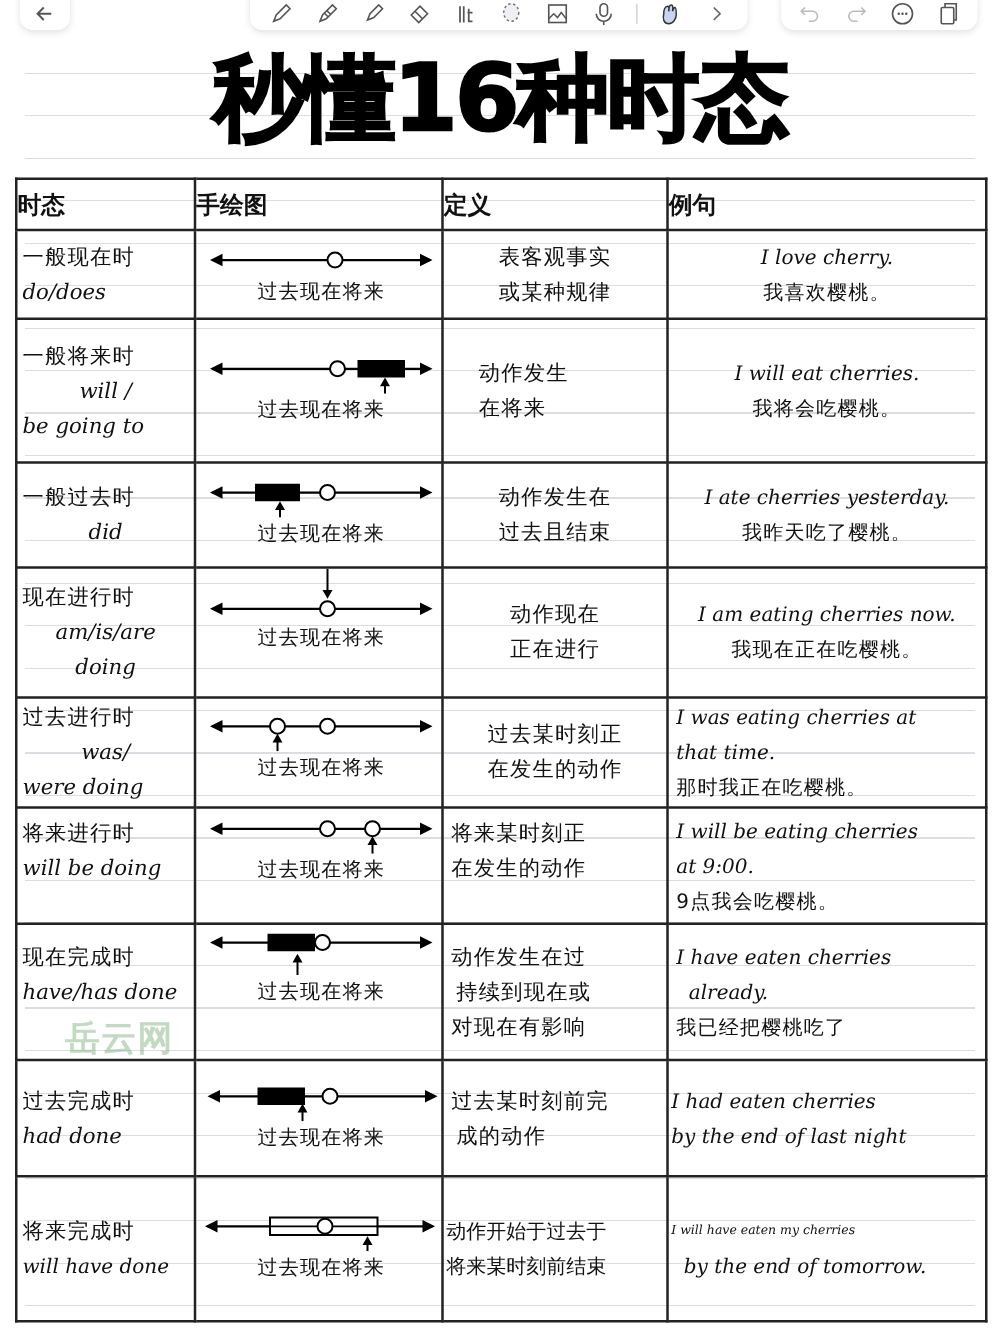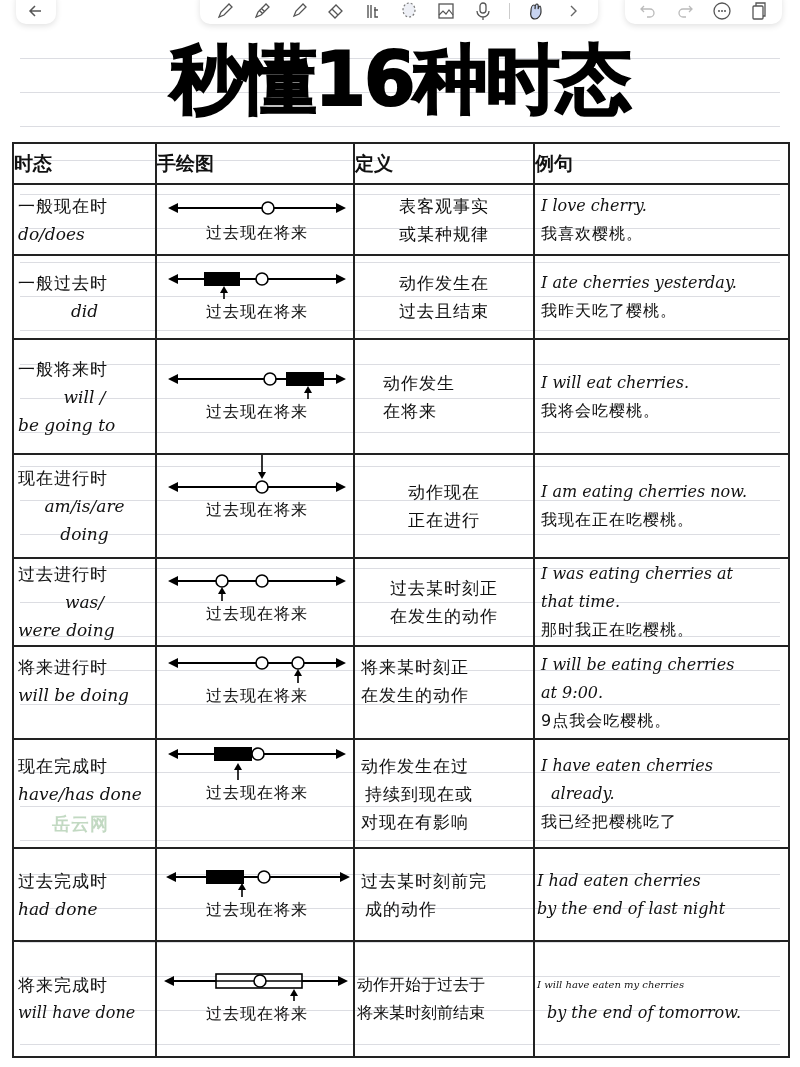--- a/index.html
+++ b/index.html
@@ -36,28 +36,28 @@
   .tense-cn { display: block; letter-spacing: 1px; }
   .tense-en { display: block; font-family: "DejaVu Serif", serif; font-style: italic; font-size: 17px; text-align: center; }
   .tense-en.left { text-align: left; }
 
   .def-cell { padding: 0 6px; font-size: 17px; line-height: 28px; letter-spacing: 1px; }
   .def-cell.center { text-align: center; }
 
   .ex-cell { padding: 0 6px; font-size: 16px; line-height: 28px; }
   .ex-en { display: block; font-family: "DejaVu Serif", serif; font-style: italic; font-size: 16px; }
   .ex-cn { display: block; font-size: 16px; letter-spacing: 1px; }
-  .center { text-align: left; }
+  .center { text-align: center; }
 
   .diagram-cell { padding: 0; position: relative; }
   .diagram { position: relative; width: 194px; margin: 0 auto; }
   .diagram svg { display: block; }
   .tl-labels { display: flex; justify-content: center; padding: 0 8px 0 12px; font-size: 16px; letter-spacing: 1px; line-height: 26px; }
 
-  .watermark { position: absolute; left: 52px; top: 812px; font-size: 18px; font-weight: 900; color: rgba(120,170,120,0.45);
+  .watermark { position: absolute; left: 52px; top: 812px; font-size: 28px; font-weight: 900; color: rgba(120,170,120,0.45);
                z-index: 3; letter-spacing: 1px; pointer-events: none; }
 </style>
 </head>
 <body>
 
 <div class="paper-lines"></div>
 
 <div class="topbar">
   <div class="pill back">
     <span class="tb-icon">
@@ -190,20 +190,53 @@
       <td class="def-cell center">
         <div>表客观事实</div>
         <div>或某种规律</div>
       </td>
       <td class="ex-cell center">
         <span class="ex-en">I love cherry.</span>
         <span class="ex-cn">我喜欢樱桃。</span>
       </td>
     </tr>
 
+    <tr style="height:115px">
+      <td class="tense-cell">
+        <span class="tense-cn">一般将来时</span>
+        <span class="tense-en">will /</span>
+        <span class="tense-en left">be going to</span>
+      </td>
+      <td class="diagram-cell">
+        <div class="diagram">
+          <svg width="194" height="30" viewBox="0 0 194 30">
+            <line x1="12" y1="10" x2="186" y2="10" stroke="#000" stroke-width="1.8"></line>
+            <path d="M10 10l10-5v10z M188 10l-10-5v10z" fill="#000"></path>
+            <circle cx="112" cy="10" r="6" fill="#fff" stroke="#000" stroke-width="1.6"></circle>
+            <rect x="128" y="3" width="38" height="14" fill="#000"></rect>
+            <line x1="150" y1="30" x2="150" y2="19" stroke="#000" stroke-width="1.6"></line>
+            <path d="M150 17l-4 7h8z" fill="#000"></path>
+          </svg>
+          <div class="tl-labels">
+            <span>过去</span>
+            <span>现在</span>
+            <span>将来</span>
+          </div>
+        </div>
+      </td>
+      <td class="def-cell" style="padding-left:28px">
+        <div>动作发生</div>
+        <div>在将来</div>
+      </td>
+      <td class="ex-cell center">
+        <span class="ex-en">I will eat cherries.</span>
+        <span class="ex-cn">我将会吃樱桃。</span>
+      </td>
+    </tr>
+
     <tr style="height:84px">
       <td class="tense-cell">
         <span class="tense-cn">一般过去时</span>
         <span class="tense-en">did</span>
       </td>
       <td class="diagram-cell">
         <div class="diagram">
           <svg width="194" height="30" viewBox="0 0 194 30">
             <line x1="12" y1="10" x2="186" y2="10" stroke="#000" stroke-width="1.8"></line>
             <path d="M10 10l10-5v10z M188 10l-10-5v10z" fill="#000"></path>
@@ -219,53 +252,20 @@
           </div>
         </div>
       </td>
       <td class="def-cell center">
         <div>动作发生在</div>
         <div>过去且结束</div>
       </td>
       <td class="ex-cell center">
         <span class="ex-en">I ate cherries yesterday.</span>
         <span class="ex-cn">我昨天吃了樱桃。</span>
-      </td>
-    </tr>
-
-    <tr style="height:115px">
-      <td class="tense-cell">
-        <span class="tense-cn">一般将来时</span>
-        <span class="tense-en">will /</span>
-        <span class="tense-en left">be going to</span>
-      </td>
-      <td class="diagram-cell">
-        <div class="diagram">
-          <svg width="194" height="30" viewBox="0 0 194 30">
-            <line x1="12" y1="10" x2="186" y2="10" stroke="#000" stroke-width="1.8"></line>
-            <path d="M10 10l10-5v10z M188 10l-10-5v10z" fill="#000"></path>
-            <circle cx="112" cy="10" r="6" fill="#fff" stroke="#000" stroke-width="1.6"></circle>
-            <rect x="128" y="3" width="38" height="14" fill="#000"></rect>
-            <line x1="150" y1="30" x2="150" y2="19" stroke="#000" stroke-width="1.6"></line>
-            <path d="M150 17l-4 7h8z" fill="#000"></path>
-          </svg>
-          <div class="tl-labels">
-            <span>过去</span>
-            <span>现在</span>
-            <span>将来</span>
-          </div>
-        </div>
-      </td>
-      <td class="def-cell" style="padding-left:28px">
-        <div>动作发生</div>
-        <div>在将来</div>
-      </td>
-      <td class="ex-cell center">
-        <span class="ex-en">I will eat cherries.</span>
-        <span class="ex-cn">我将会吃樱桃。</span>
       </td>
     </tr>
 
     <tr style="height:104px">
       <td class="tense-cell">
         <span class="tense-cn">现在进行时</span>
         <span class="tense-en">am/is/are</span>
         <span class="tense-en">doing</span>
       </td>
       <td class="diagram-cell" style="vertical-align:top">

